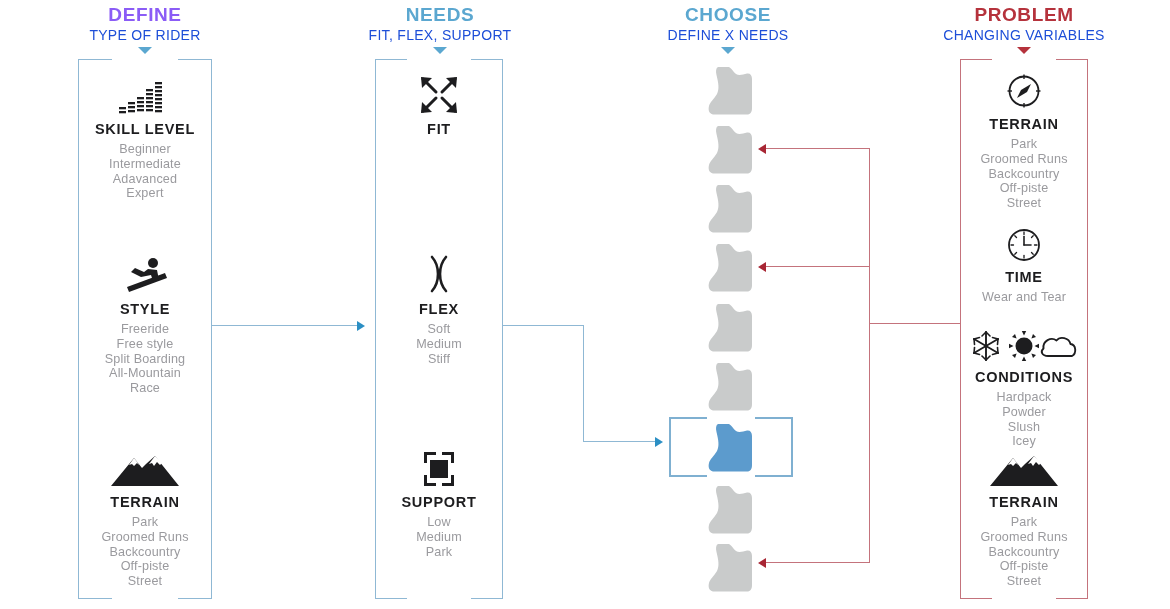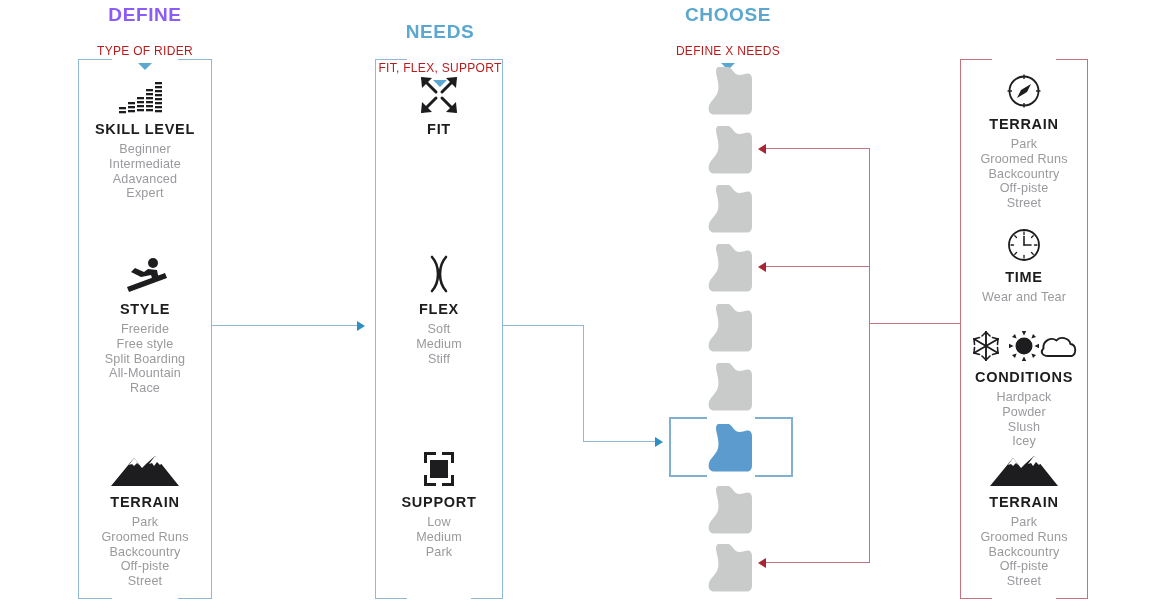--- a/index.html
+++ b/index.html
@@ -11,22 +11,22 @@
   }
   #stage { position: relative; width: 1170px; height: 609px; }
 
   
   .col-head { position: absolute; text-align: center; }
   .col-title {
     font-size: 19px; font-weight: 700; letter-spacing: 0.6px;
     line-height: 22px;
   }
   .col-sub {
-    font-size: 12px; color: #b91c1c; letter-spacing: 0.3px;
-    line-height: 19px; font-weight: 400; margin-top: 16px;
+    font-size: 14px; color: #1d4ed8; letter-spacing: 0.3px;
+    line-height: 19px; font-weight: 400;
   }
   .caret {
     width: 0; height: 0; margin: 2px auto 0;
     border-left: 7px solid transparent;
     border-right: 7px solid transparent;
   }
   .caret.blue { border-top: 7px solid #5ba7d0; }
   .caret.red  { border-top: 7px solid #b5323c; }
 
   
@@ -163,21 +163,21 @@
       <div class="item-list">
         <div>Park</div>
         <div>Groomed Runs</div>
         <div>Backcountry</div>
         <div>Off-piste</div>
         <div>Street</div>
       </div>
     </div>
   </div>
 
-  <div class="col-head" style="left:340px; top:21px; width:200px;">
+  <div class="col-head" style="left:340px; top:4px; width:200px;">
     <div class="col-title" style="color:#5ba7d0;">NEEDS</div>
     <div class="col-sub">FIT, FLEX, SUPPORT</div>
     <div class="caret blue"></div>
   </div>
 
   <div class="bracket b-blue" style="left:375px; top:59px; width:128px; height:540px;">
     <div class="edge v" style="left:0;"></div>
     <div class="edge v" style="right:0;"></div>
     <div class="edge h" style="left:0; top:0; width:32px;"></div>
     <div class="edge h" style="right:0; top:0; width:32px;"></div>
@@ -280,20 +280,25 @@
 
   <div class="sel" style="left:669px; top:417px; width:124px; height:60px;">
     <span style="left:0; top:0; width:1.6px; height:100%;"></span>
     <span style="right:0; top:0; width:1.6px; height:100%;"></span>
     <span style="left:0; top:0; width:38px; height:1.6px;"></span>
     <span style="right:0; top:0; width:38px; height:1.6px;"></span>
     <span style="left:0; bottom:0; width:38px; height:1.6px;"></span>
     <span style="right:0; bottom:0; width:38px; height:1.6px;"></span>
   </div>
 
+  <div class="col-head" style="left:924px; top:4px; width:200px;">
+    <div class="col-title" style="color:#b5323c;">PROBLEM</div>
+    <div class="col-sub">CHANGING VARIABLES</div>
+    <div class="caret red"></div>
+  </div>
 
   <div class="bracket b-red" style="left:960px; top:59px; width:128px; height:540px;">
     <div class="edge v" style="left:0;"></div>
     <div class="edge v" style="right:0;"></div>
     <div class="edge h" style="left:0; top:0; width:32px;"></div>
     <div class="edge h" style="right:0; top:0; width:32px;"></div>
     <div class="edge h" style="left:0; bottom:0; width:32px;"></div>
     <div class="edge h" style="right:0; bottom:0; width:32px;"></div>
 
     <div class="item" style="top:7px;">

